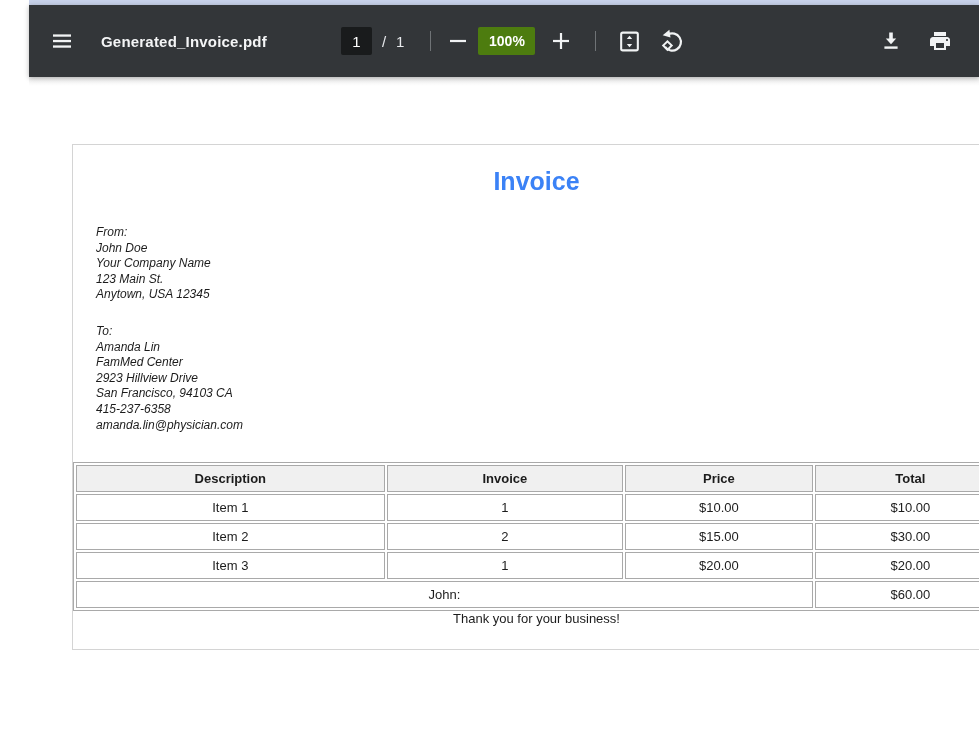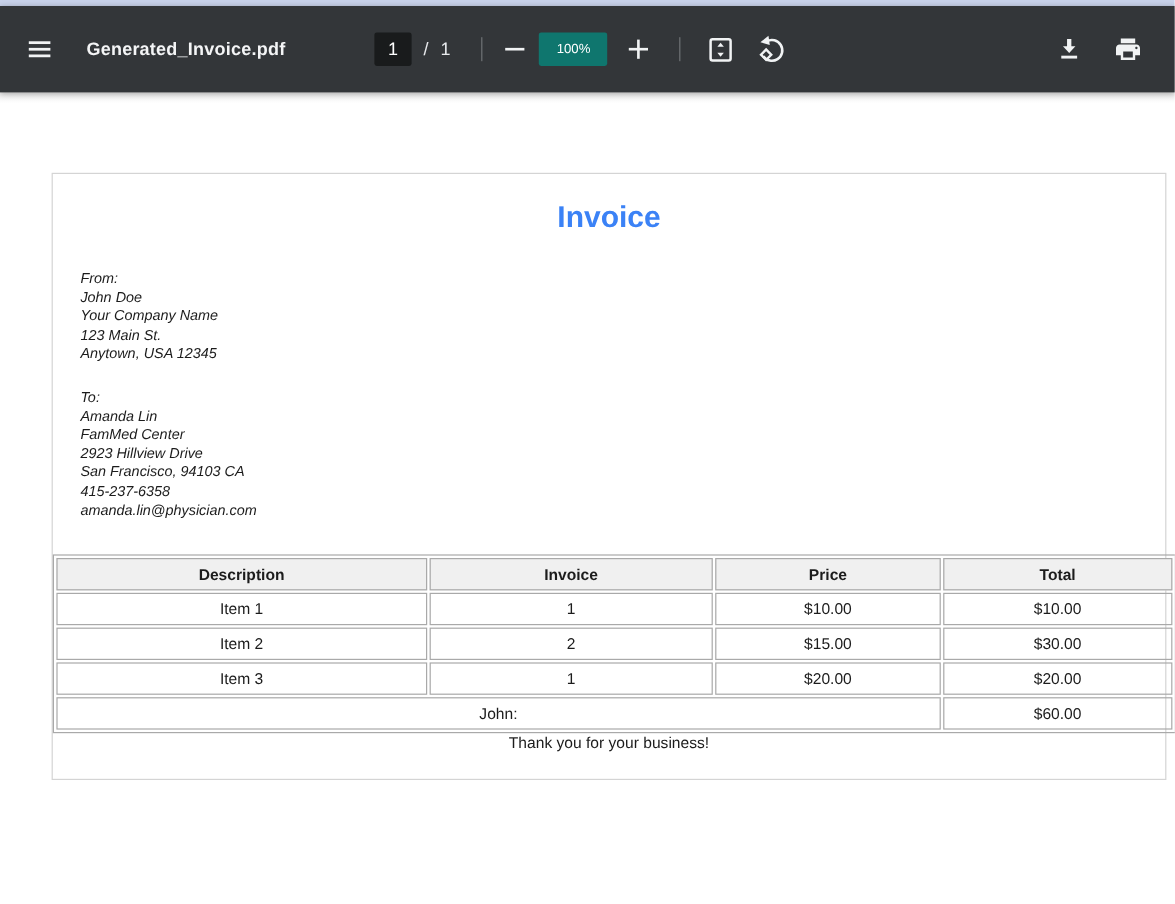--- a/index.html
+++ b/index.html
@@ -2,21 +2,21 @@
 <html><head>
 <meta charset="utf-8">
 <style>
   * { box-sizing: border-box; }
   html, body { margin: 0; padding: 0; }
   body {
     width: 979px; height: 753px; overflow: hidden;
     background: #ffffff;
     font-family: "Liberation Sans", sans-serif;
   }
-  .screen { width: 979px; height: 753px; display: flex; flex-direction: column; }
+  .screen { width: 979px; height: 753px; display: flex; flex-direction: column; padding-left: 29px; }
 
   
   .browser-strip { height: 5px; background: #c8d2ea; flex: 0 0 auto; }
 
   
   .toolbar {
     height: 72px; background: #333639; color: #f1f3f4;
     display: flex; align-items: center;
     position: relative; z-index: 2;
     box-shadow: 0 1px 5px rgba(0,0,0,0.28);
@@ -38,23 +38,23 @@
     width: 31px; height: 28px; background: #191b1c; border: none; border-radius: 2px;
     color: #ffffff; text-align: center; font-size: 15px; font-family: inherit; padding: 0;
     outline: none;
   }
   .page-count { display: flex; align-items: center; font-size: 15px; color: #e8eaed; margin-left: 10px; }
   .page-count .slash { margin-right: 10px; }
   .v-sep { width: 1px; height: 20px; background: #6f7376; }
   .sep-a { margin-left: 26px; }
   .minus-btn { margin-left: 7px; }
   .zoom-box {
-    min-width: 57px; height: 28px; background: #0f766e; border-radius: 2px;
-    color: #ffffff; font-size: 11px; display: flex; align-items: center; justify-content: center;
-    padding: 0 6px; cursor: default;
+    min-width: 57px; height: 28px; background: #4d7c0f; border-radius: 2px;
+    color: #ffffff; font-size: 14px; display: flex; align-items: center; justify-content: center;
+    padding: 0 6px; cursor: default; font-weight: bold;
   }
   .plus-btn { margin-left: 6px; }
   .sep-b { margin-left: 14px; }
   .fit-btn { margin-left: 13px; }
   .rotate-btn { margin-left: 3px; }
   .right-controls { margin-left: auto; display: flex; align-items: center; gap: 9px; padding-right: 19px; }
 
   
   .viewer { flex: 1 1 auto; position: relative; background: #ffffff; }
   .viewer::before {

